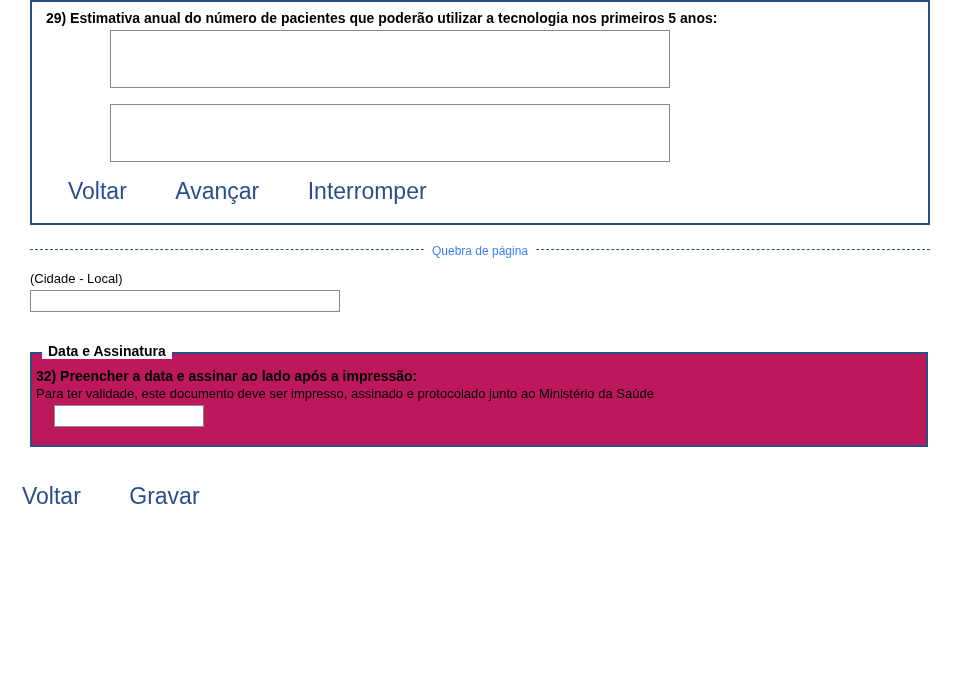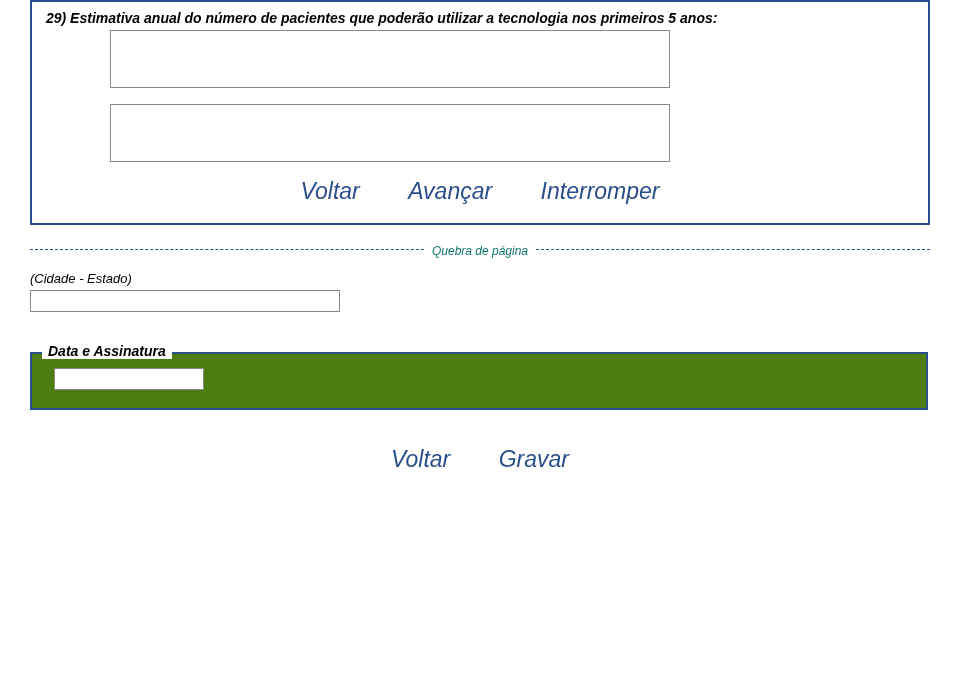--- a/index.html
+++ b/index.html
@@ -1,19 +1,18 @@
 <!DOCTYPE html>
 <html><head>
   <meta charset="utf-8">
   <style>
     * {
       box-sizing: border-box;
       margin: 0;
       padding: 0;
-      font-style: italic;
     }
     body {
       font-family: Arial, Helvetica, sans-serif;
       background: #fff;
       width: 960px;
       height: 693px;
       position: relative;
       padding: 0;
     }
     .main-box {
@@ -31,21 +30,20 @@
     .input-box {
       border: 1px solid #888;
       height: 58px;
       width: 560px;
       margin-left: 64px;
       margin-top: 2px;
       margin-bottom: 16px;
       background: #fff;
     }
     .nav-buttons {
-      text-align: center;
       margin-top: 0;
       padding-bottom: 4px;
     }
     .nav-buttons span {
       display: inline-block;
       color: #2a4d8c;
       font-size: 23px;
       font-weight: normal;
       margin: 0 22px;
       font-family: Arial, Helvetica, sans-serif;
@@ -63,21 +61,21 @@
       right: 0;
       border-top: 1.5px dashed #2a4d8c;
       z-index: 0;
     }
     .page-break-label {
       position: relative;
       display: inline-block;
       background: #fff;
       padding: 0 8px;
       font-size: 12px;
-      color: #0f766e;
+      color: #3b82f6;
       z-index: 1;
       text-align: center;
     }
     .local-section {
       margin: 12px 30px 0 30px;
     }
     .local-title {
       font-weight: bold;
       font-size: 14px;
       color: #000;
@@ -91,21 +89,21 @@
       border: 1px solid #888;
       height: 22px;
       width: 310px;
       background: #fff;
     }
     .fieldset-box {
       border: 2px solid #2a4d8c;
       margin: 40px 32px 0 30px;
       padding: 14px 14px 18px 4px;
       position: relative;
-      background: #4d7c0f;
+      background: #be185d;
     }
     .fieldset-legend {
       position: absolute;
       top: -11px;
       left: 10px;
       background: #fff;
       padding: 0 6px;
       font-weight: bold;
       font-size: 14px;
       color: #000;
@@ -122,21 +120,20 @@
       margin-bottom: 4px;
     }
     .fieldset-input {
       border: 1px solid #888;
       height: 22px;
       width: 150px;
       margin-left: 18px;
       background: #fff;
     }
     .bottom-buttons {
-      text-align: center;
       margin-top: 36px;
     }
     .bottom-buttons span {
       display: inline-block;
       color: #2a4d8c;
       font-size: 23px;
       font-weight: normal;
       margin: 0 22px;
     }
   </style>
@@ -155,25 +152,27 @@
     <span>Interromper</span>
   </div>
 </div>
 
 <div class="page-break">
   <div class="page-break-line"></div>
   <span class="page-break-label">Quebra de página</span>
 </div>
 
 <div class="local-section">
-  <div class="local-sub">(Cidade - Estado)</div>
+  <div class="local-sub">(Cidade - Local)</div>
   <div class="small-input"></div>
 </div>
 
 <div class="fieldset-box">
   <div class="fieldset-legend">Data e Assinatura</div>
+  <div class="fieldset-question">32) Preencher a data e assinar ao lado após a impressão:</div>
+  <div class="fieldset-note">Para ter validade, este documento deve ser impresso, assinado e protocolado junto ao Ministério da Saúde</div>
   <div class="fieldset-input"></div>
 </div>
 
 <div class="bottom-buttons">
   <span>Voltar</span>
   <span>Gravar</span>
 </div>
 
 </body></html>

